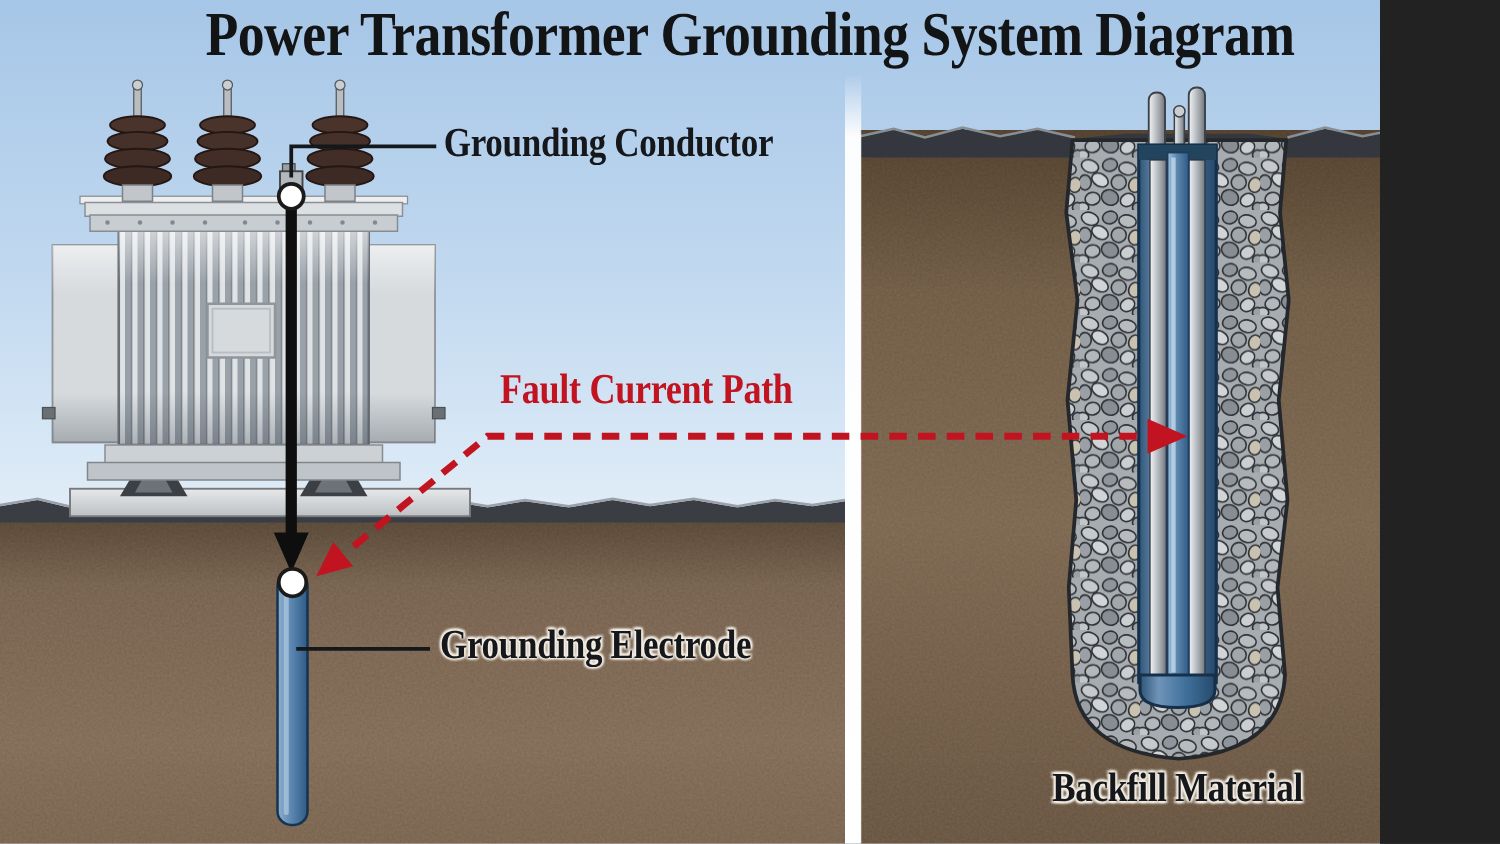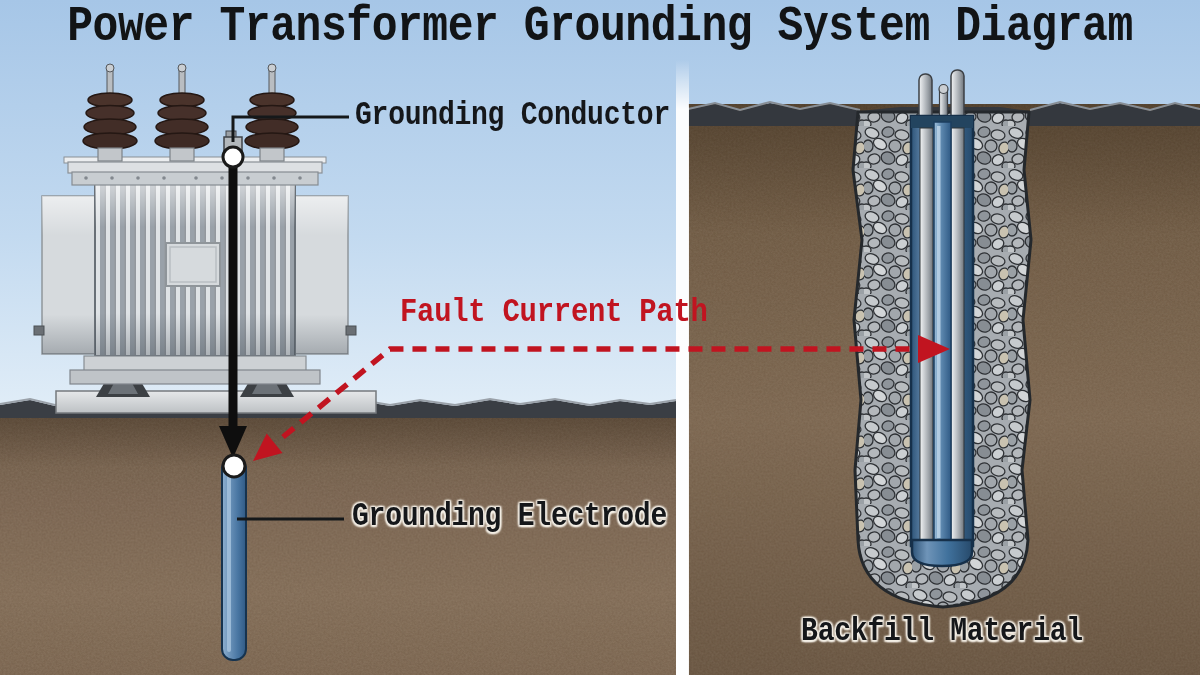--- a/index.html
+++ b/index.html
@@ -1,18 +1,18 @@
 <!DOCTYPE html>
 <html style="--fault-red: #c11420; --sky-top: #a6c6e7; --sky-horizon: #eef5fb; --soil-brown: #7a6450; --ground-edge-dark: #383c42; --gravel-gray: #a7acb1; --electrode-blue: #5b85af; --metal-gray: #c7cbcf; --conductor-black: #111111; --label-black: #15171a;"><head>
 <meta charset="utf-8">
 <style>
   html,body{margin:0;padding:0;background:#222;}
   .stage{
-    position:relative;width:1200px;height:675px;overflow:hidden;
-    font-family:Liberation Mono, monospace;background:#bcd6ee;
+    position:relative;width:1104px;height:675px;overflow:hidden;
+    font-family:Liberation Serif, serif;background:#bcd6ee;
   }
   .art{position:absolute;left:0;top:0;width:1200px;height:675px;display:block;}
   .lbl{
     position:absolute;font-weight:bold;color:#15171a;line-height:1;
     white-space:nowrap;font-size:33px;letter-spacing:-0.3px;
     transform:scaleX(0.85);transform-origin:left top;
   }
   .page-title{
     position:absolute;left:600px;top:2px;font-weight:bold;color:#121416;
     font-size:50px;line-height:1;letter-spacing:-0.5px;white-space:nowrap;

